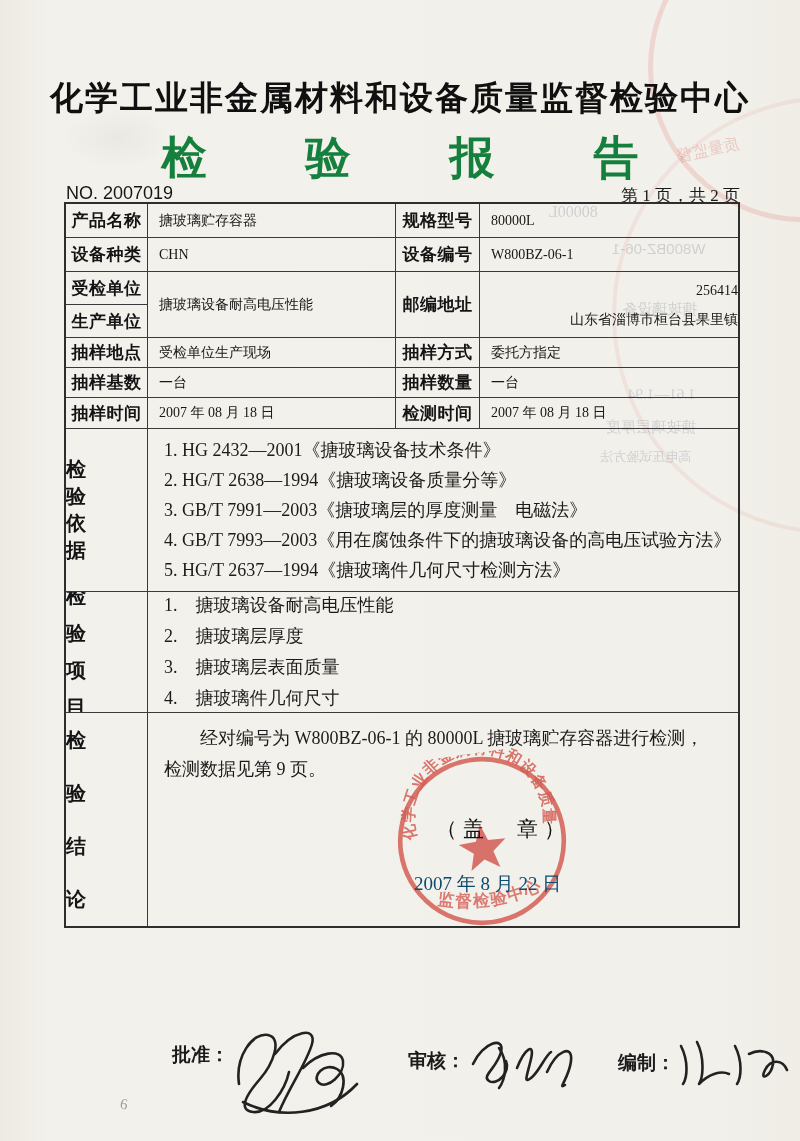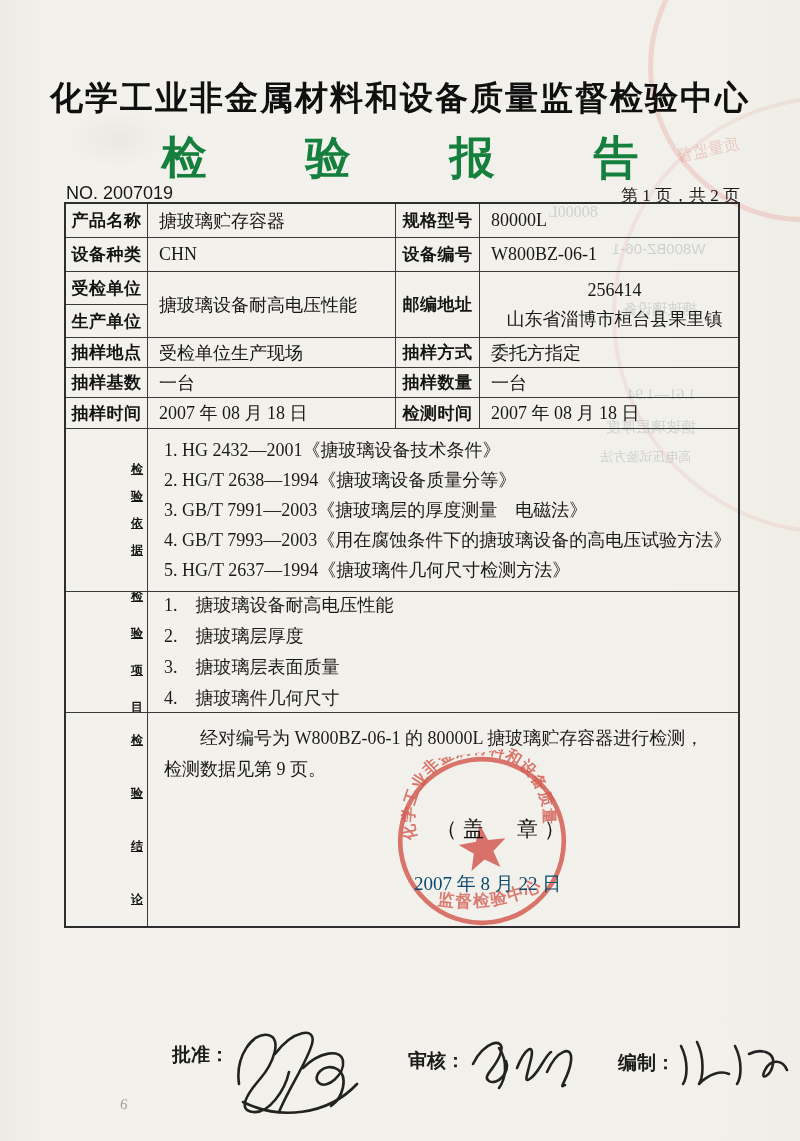--- a/index.html
+++ b/index.html
@@ -35,29 +35,29 @@
   .cell{
     border-right:1.5px solid #3a3a3a;border-bottom:1.5px solid #3a3a3a;
     box-sizing:border-box;display:flex;align-items:center;overflow:hidden;
   }
   .cell:last-child{border-right:none;}
   .row:last-child .cell,.row-tall:last-child .cell{border-bottom:none;}
   .lbl{
     justify-content:center;font-family:"Liberation Sans","DejaVu Sans",sans-serif;
     font-weight:bold;font-size:17px;color:#141414;letter-spacing:0.5px;
   }
-  .val{padding-left:11px;font-size:18px;color:#171717;}
+  .val{padding-left:11px;font-size:14px;color:#171717;}
   .h34{height:34px}.h66{height:66px}.h30{height:30px}.h31{height:31px}
   .sublabels{flex-direction:column;align-items:stretch;padding:0;}
   .sublabel{flex:1;display:flex;align-items:center;justify-content:center;}
   .sublabel:first-child{border-bottom:1.5px solid #3a3a3a;}
-  .two-line{flex-direction:column;align-items:center;justify-content:center;line-height:29px;}
+  .two-line{flex-direction:column;align-items:flex-end;justify-content:center;line-height:29px;}
   .vlabel{
-    justify-content:flex-end;font-family:"Liberation Sans","DejaVu Sans",sans-serif;
-    font-weight:bold;font-size:12px;color:#141414;text-decoration:underline;
+    justify-content:flex-start;font-family:"Liberation Sans","DejaVu Sans",sans-serif;
+    font-weight:bold;font-size:20px;color:#141414;
   }
   .vlabel span{display:block;width:20px;word-break:break-all;text-align:center;}
   .lh26 span{line-height:27px}.lh36 span{line-height:37px}.lh52 span{line-height:53px}.lh33 span{line-height:34px}
   .listcell{flex-direction:column;align-items:flex-start;justify-content:center;padding:8px 6px 8px 16px;}
   .listcell div{font-size:18px;line-height:31px;white-space:nowrap;}
   .basis-cell div{line-height:30px;}
   .concl-cell{position:relative;align-items:flex-start;padding:10px 20px 0 16px;}
   .concl-text{font-size:18px;line-height:31px;text-indent:2em;margin:0;width:540px;}
   .remark-cell{align-items:flex-start;padding:12px 16px 0 16px;}
   .remark-text{font-size:18px;text-indent:1.6em;margin:0;}

